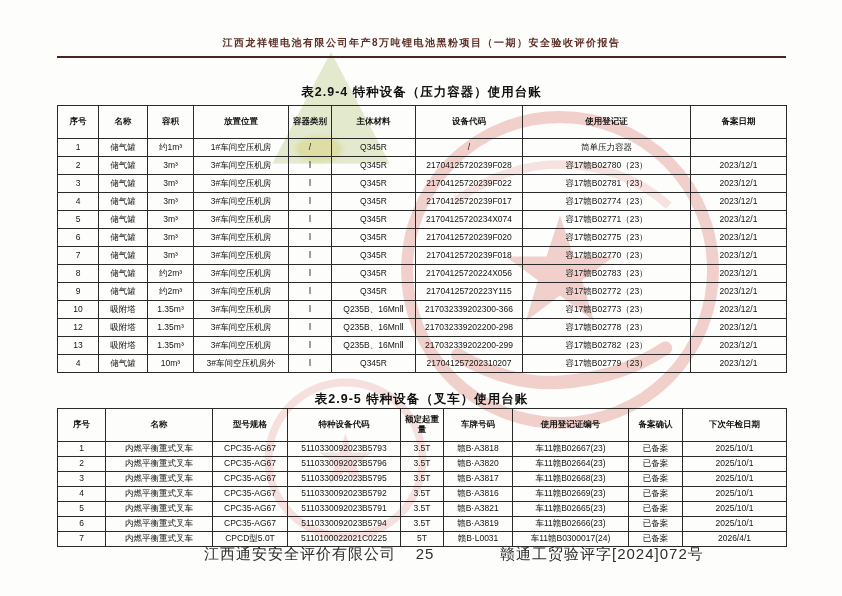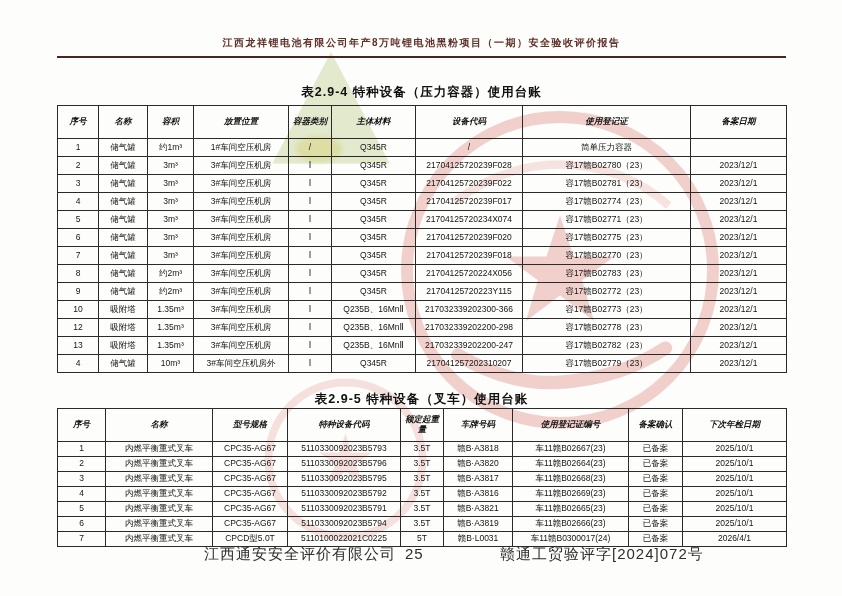--- a/index.html
+++ b/index.html
@@ -23,26 +23,26 @@
     position:absolute;left:57px;width:729px;border-collapse:collapse;
     table-layout:fixed;font-size:8.5px;color:#141414;background:transparent;
   }
   #table1{top:105px;}
   #table2{top:408px;}
   th,td{
     border:1px solid #2a2a2a;text-align:center;vertical-align:middle;
     padding:0 2px;overflow:hidden;line-height:1.15;
   }
   table{border:1.5px solid #222;}
-  th{font-weight:bold;height:30px;padding:1px 1px;font-style:italic;}
+  th{font-weight:bold;height:30px;padding:1px 1px;}
   #table1 td{height:17px;}
   #table2 td{height:14px;}
   .page-footer span{position:absolute;top:545px;font-size:15px;color:#2e2e2e;letter-spacing:1px;}
   #footer-company{left:170px;width:260px;text-align:center;}
-  #footer-page{left:405px;width:40px;}
+  #footer-page{left:405px;width:40px;text-align:center;}
   #footer-doc{left:500px;width:280px;text-align:left;}
   
   .seal{position:absolute;pointer-events:none;}
   #seal-big{left:390px;top:100px;width:340px;height:340px;opacity:.22;filter:blur(.6px);}
   #seal-small{left:258px;top:372px;width:175px;height:175px;opacity:.14;filter:blur(.7px);}
   .watermark-tri{
     position:absolute;left:272px;top:52px;width:118px;height:112px;
     background:rgba(168,188,100,.30);
     clip-path:polygon(50% 0,100% 100%,0 100%);
     pointer-events:none;filter:blur(1px);
@@ -221,21 +221,21 @@
         <td>容17赣B02778（23）</td>
         <td>2023/12/1</td>
       </tr>
       <tr>
         <td>13</td>
         <td>吸附塔</td>
         <td>1.35m³</td>
         <td>3#车间空压机房</td>
         <td>Ⅰ</td>
         <td>Q235B、16MnⅡ</td>
-        <td>217032339202200-247</td>
+        <td>217032339202200-299</td>
         <td>容17赣B02782（23）</td>
         <td>2023/12/1</td>
       </tr>
       <tr>
         <td>4</td>
         <td>储气罐</td>
         <td>10m³</td>
         <td>3#车间空压机房外</td>
         <td>Ⅰ</td>
         <td>Q345R</td>

